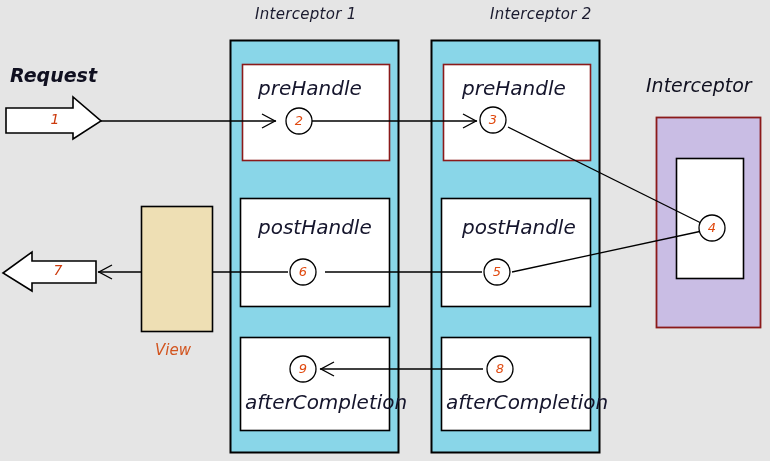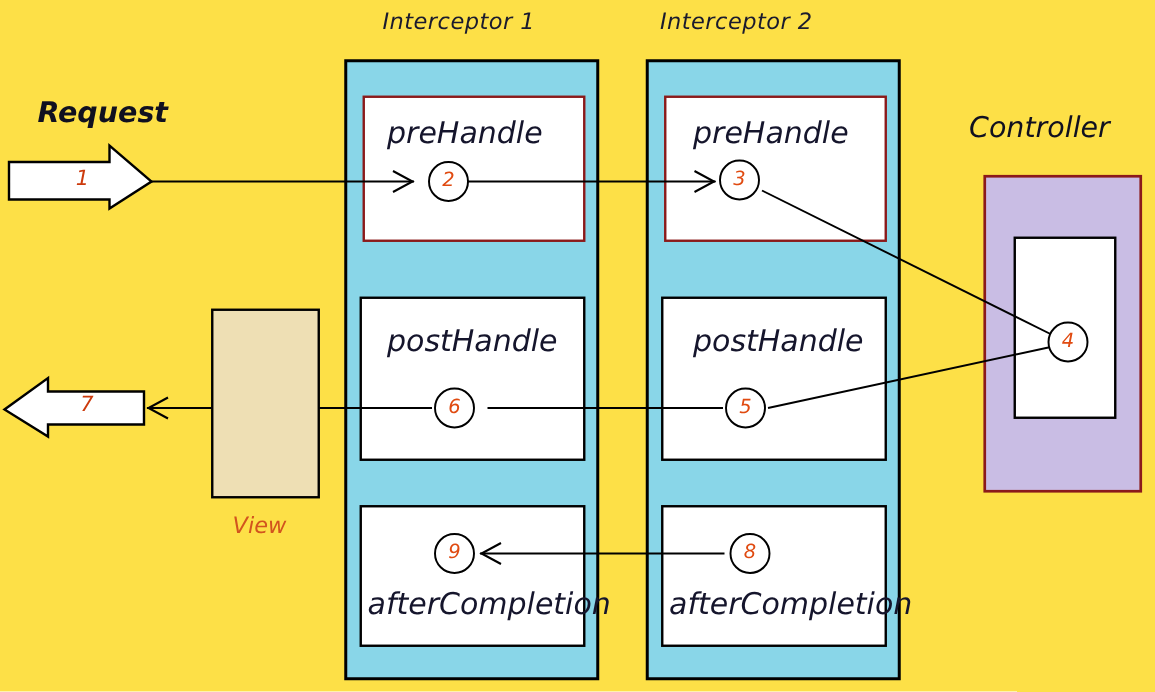--- a/index.html
+++ b/index.html
@@ -4,21 +4,21 @@
 <style>
   html, body {
     margin: 0;
     padding: 0;
     background: #ffffff;
   }
   #canvas {
     position: relative;
     width: 770px;
     height: 461px;
-    background: #fde047;
+    background: #e5e5e5;
     overflow: hidden;
     font-family: "DejaVu Sans", sans-serif;
   }
   #svg-layer {
     position: absolute;
     left: 0;
     top: 0;
     width: 770px;
     height: 461px;
   }
@@ -29,21 +29,20 @@
     color: #1a1a2e;
   }
   .title-lbl {
     font-size: 15px;
     letter-spacing: 0.3px;
   }
   .big-lbl {
     font-size: 19px;
     font-weight: bold;
     color: #101020;
-    margin-left: 15px;
   }
   .ctrl-lbl {
     font-size: 19px;
     color: #101020;
   }
   .method-lbl {
     font-size: 20px;
     color: #15152c;
   }
   .view-lbl {
@@ -124,23 +123,23 @@
     <circle cx="500" cy="369" r="13" fill="#ffffff" stroke="#000000" stroke-width="1.3"></circle>
     <circle cx="303" cy="369" r="13" fill="#ffffff" stroke="#000000" stroke-width="1.3"></circle>
 
     <path d="M 6 108 L 73 108 L 73 97 L 101 121 L 73 139 L 73 133 L 6 133 Z" fill="#ffffff" stroke="#000000" stroke-width="1.6" stroke-linejoin="miter"></path>
 
     <path d="M 96 261 L 32 261 L 32 252 L 3 273 L 32 291 L 32 283 L 96 283 Z" fill="#ffffff" stroke="#000000" stroke-width="1.6" stroke-linejoin="miter"></path>
   </svg>
 
   <div class="lbl title-lbl" style="left:255px; top:5px;">Interceptor 1</div>
 
-  <div class="lbl title-lbl" style="left:440px; top:5px;">Interceptor 2</div>
+  <div class="lbl title-lbl" style="left:490px; top:5px;">Interceptor 2</div>
 
-  <div class="lbl ctrl-lbl" style="left:646px; top:74px;">Controller</div>
+  <div class="lbl ctrl-lbl" style="left:646px; top:74px;">Interceptor</div>
 
   <div class="lbl big-lbl" style="left:10px; top:64px;">Request</div>
 
 
   <div class="lbl view-lbl" style="left:155px; top:341px;">View</div>
 
   <div class="lbl method-lbl" style="left:258px; top:76px;">preHandle</div>
 
   <div class="lbl method-lbl" style="left:258px; top:215px;">postHandle</div>
 

